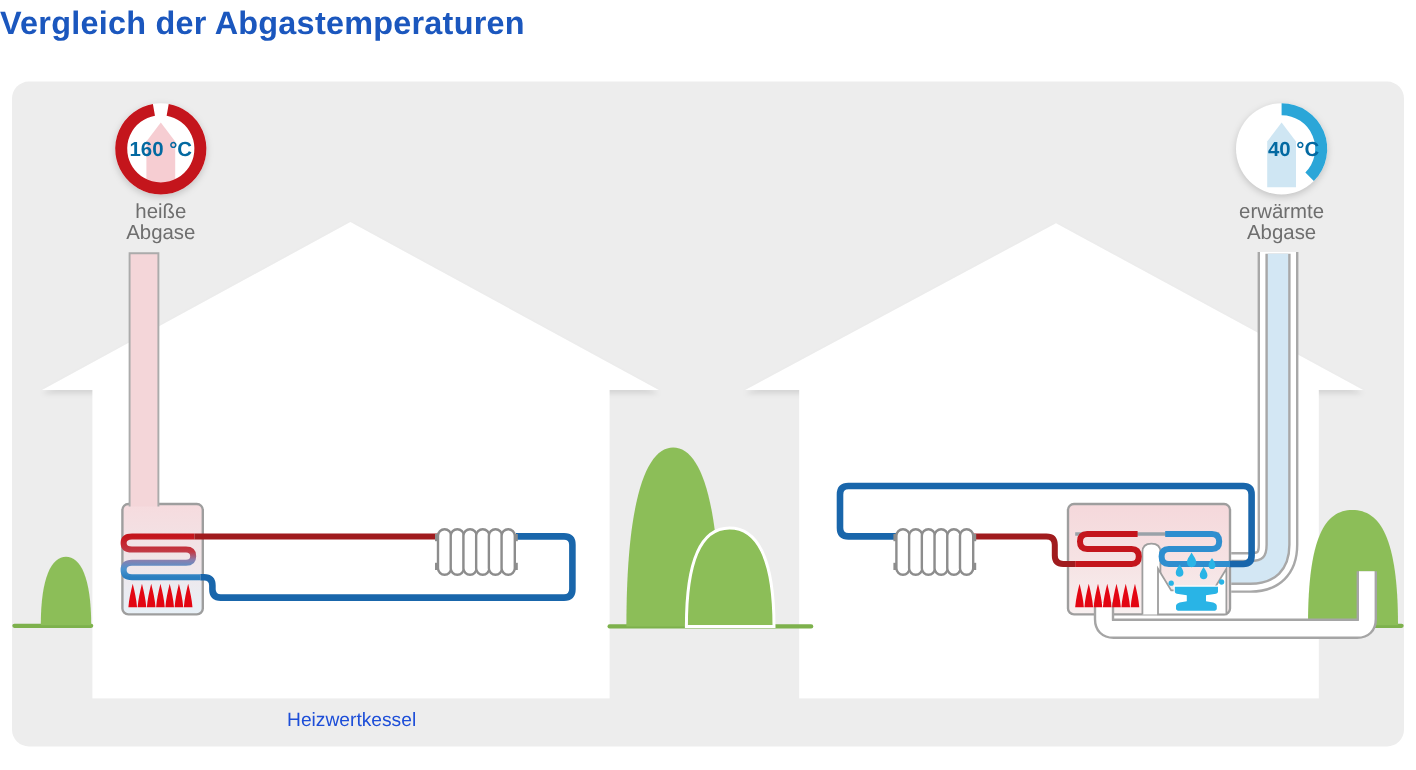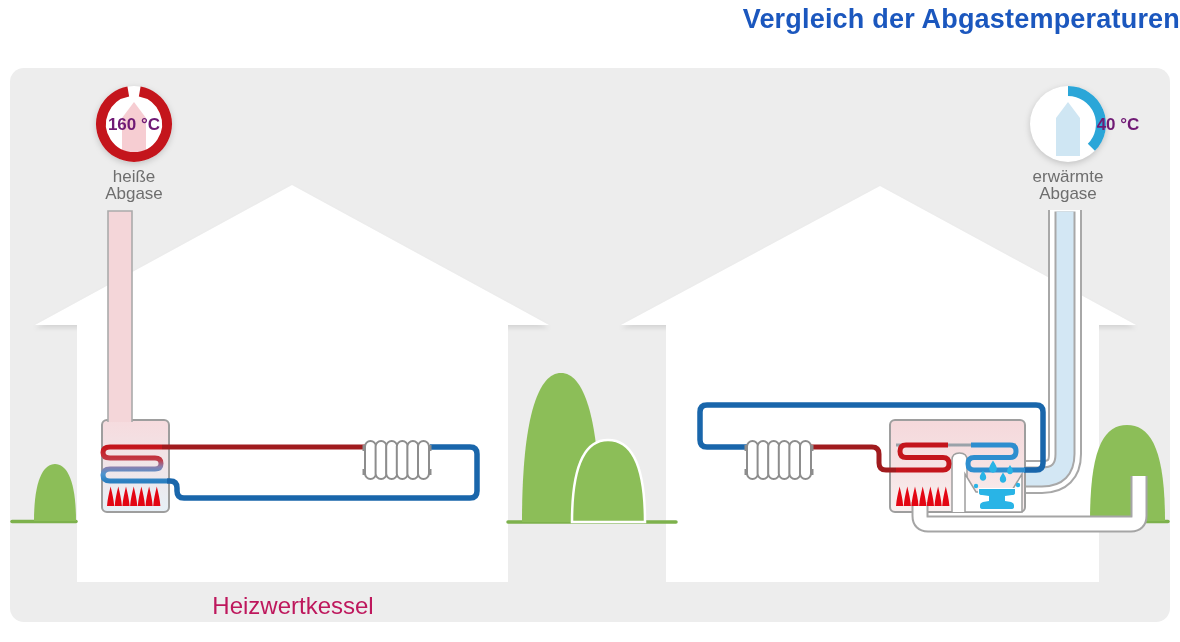--- a/index.html
+++ b/index.html
@@ -3,21 +3,21 @@
 <meta charset="utf-8">
 <style>
   :root{
     --title_blue:#1b57be; --panel_gray:#ededed; --hot_red:#c4151c; --pipe_red:#a01b1e;
     --pipe_blue:#1966ab; --coil_blue:#2e8ecf; --cool_cyan:#2ba6d8; --condensate_cyan:#29b4e6;
     --flame_red:#e30613; --bush_green:#8cbe58; --ground_green:#7db14c; --text_gray:#6e6e6e;
   }
   *{margin:0;padding:0;box-sizing:border-box}
   body{font-family:"Liberation Sans",sans-serif;background:#fff}
   .stage{position:relative;width:1180px;height:642px;background:#fff;overflow:hidden}
-  .title{position:absolute;top:4px;left:0;width:100%;text-align:right;
+  .title{position:absolute;top:4px;left:0;width:100%;text-align:left;
          font-size:27px;font-weight:bold;color:var(--title_blue);letter-spacing:.2px}
   .panel{position:absolute;left:10px;top:68px;width:1160px;height:554px;
          background:var(--panel_gray);border-radius:14px}
   .panel svg{position:absolute;left:0;top:0}
   .roof{fill:#fff;filter:drop-shadow(0 3px 2px rgba(0,0,0,.10))}
   .house-body{fill:#fff}
   .bush{fill:var(--bush_green)}
   .bush-outlined{fill:var(--bush_green);stroke:#fff;stroke-width:2.5}
   .ground{stroke:var(--ground_green);stroke-width:3.5;stroke-linecap:round;fill:none}
   .chimney{fill:#f4d6d9;stroke:#ababab;stroke-width:1.6}
@@ -35,24 +35,24 @@
   .flue-1{stroke:#a8a8a8;stroke-width:34;fill:none}
   .flue-2{stroke:#fff;stroke-width:30;fill:none}
   .flue-3{stroke:#a8a8a8;stroke-width:21;fill:none}
   .flue-4{stroke:#d3e7f4;stroke-width:17;fill:none}
   .gauge-disc{fill:#fff;filter:drop-shadow(0 2px 3px rgba(0,0,0,.18))}
   .arc-hot{stroke:var(--hot_red);stroke-width:10;fill:none}
   .arc-cool{stroke:var(--cool_cyan);stroke-width:10;fill:none}
   .drop{fill:var(--condensate_cyan)}
   .goblet{fill:var(--condensate_cyan);stroke:#fff;stroke-width:2;stroke-linejoin:round;paint-order:stroke}
   .txt{position:absolute;text-align:center;color:var(--text_gray)}
-  .gauge-value{font-size:17px;font-weight:bold;color:#701a75}
+  .gauge-value{font-size:17px;font-weight:bold;color:#0369a1}
   .gauge-caption{font-size:17px;line-height:17px}
   .efficiency{font-size:20px;line-height:26px;color:#6d6d6d}
-  .system-label{font-size:24px;color:#be185d}
+  .system-label{font-size:16px;color:#1d4ed8}
 </style>
 </head>
 <body>
 
 <div class="stage">
   <div class="title">Vergleich der Abgastemperaturen</div>
 
   <div class="panel">
     <svg width="1160" height="554" viewBox="0 0 1160 554">
       <defs>
@@ -170,20 +170,20 @@
         <polygon points="1046,88 1046,50 1058,34 1070,50 1070,88" fill="#cfe6f3"></polygon>
         <path class="arc-cool" d="M1058,23 A33,33 0 0 1 1081.33,79.33"></path>
       </g>
     </svg>
 
     <div class="txt gauge-value" style="left:86px;top:47px;width:76px">160 °C</div>
     <div class="txt gauge-caption" style="left:64px;top:100px;width:120px">
       <span>heiße</span><br>
       <span>Abgase</span>
     </div>
-    <div class="txt gauge-value" style="left:1060px;top:47px;width:96px">40 °C</div>
+    <div class="txt gauge-value" style="left:1020px;top:47px;width:96px">40 °C</div>
     <div class="txt gauge-caption" style="left:998px;top:100px;width:120px">
       <span>erwärmte</span><br>
       <span>Abgase</span>
     </div>
     <div class="txt system-label" style="left:163px;top:524px;width:240px">Heizwertkessel</div>
   </div>
 </div>
 
 </body></html>

